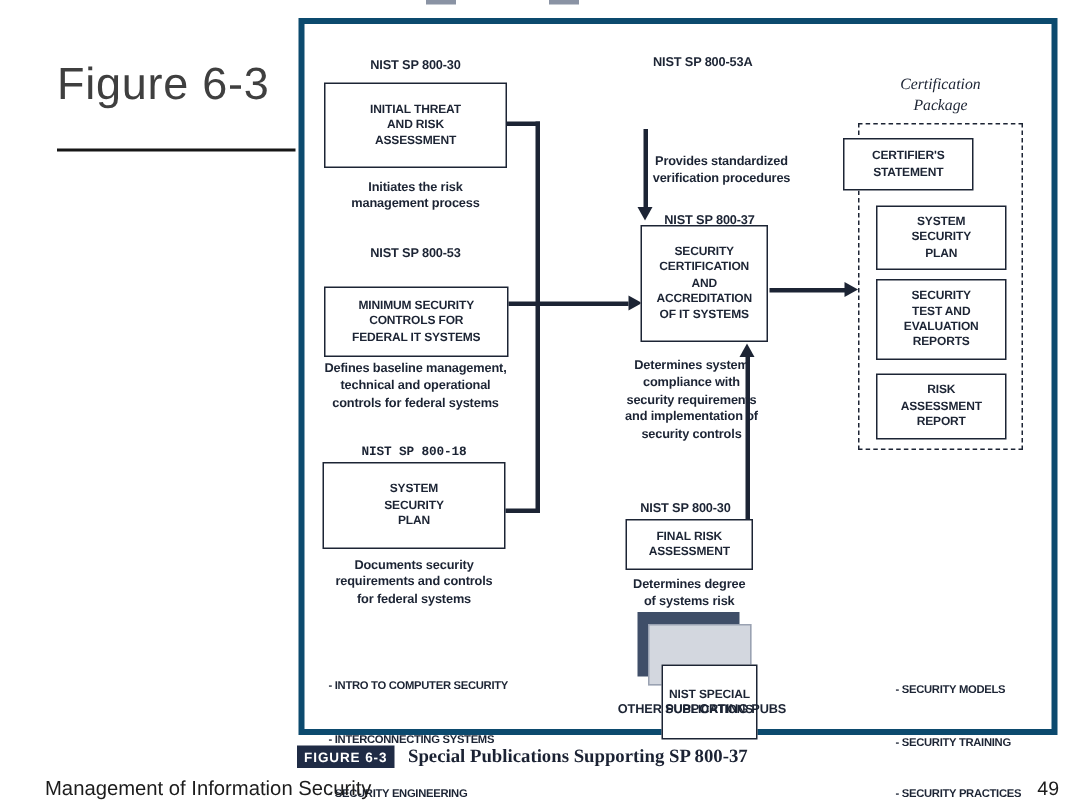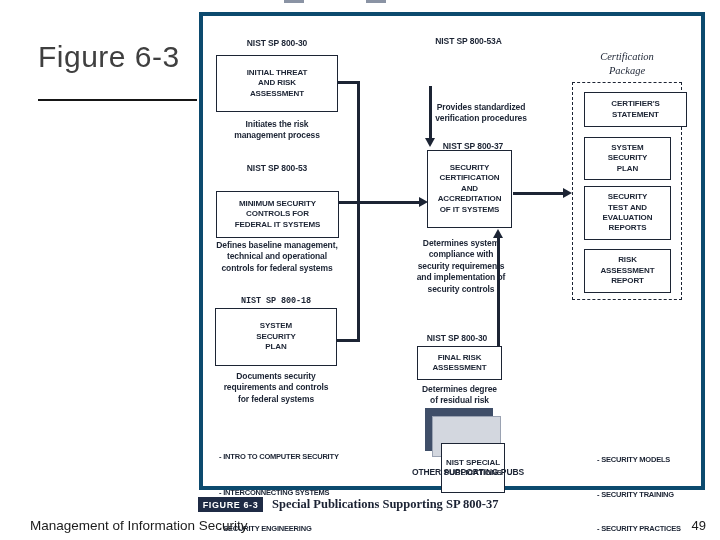--- a/index.html
+++ b/index.html
@@ -107,32 +107,32 @@
   <div class="arr arr-u" style="left:290px; top:213px;"></div>
   <div class="vline" style="left:294px; top:222px; width:3px; height:108px;"></div>
 
   <div class="hline" style="left:310px; top:176px; width:51px; height:3px;"></div>
   <div class="arr arr-r" style="left:360px; top:172px;"></div>
 
   <div class="dlabel" style="left:214px; top:317px; width:80px;">NIST SP 800-30</div>
   <div class="dbox" style="left:214px; top:330px; width:85px; height:34px;">FINAL RISK
 ASSESSMENT</div>
   <div class="dnote" style="left:214px; top:368px; width:85px;">Determines degree
-of residual risk</div>
+of systems risk</div>
 
   <div class="stack-back" style="left:222px; top:392px; width:68px; height:43px;"></div>
   <div class="stack-mid" style="left:229px; top:400px; width:69px; height:41px;"></div>
   <div class="dbox" style="left:238px; top:427px; width:64px; height:50px;">NIST SPECIAL
 PUBLICATIONS</div>
   <div class="dlabel" style="left:195px; top:451px; width:140px;">OTHER SUPPORTING PUBS</div>
 
   <div class="pkg-label" style="left:369px; top:34px; width:110px;">Certification
 Package</div>
   <div class="dashed" style="left:369px; top:66px; width:110px; height:218px;"></div>
-  <div class="dbox" style="left:381px; top:76px; width:103px; height:35px;">CERTIFIER'S
+  <div class="dbox" style="left:359px; top:76px; width:87px; height:35px;">CERTIFIER'S
 STATEMENT</div>
   <div class="dbox" style="left:381px; top:121px; width:87px; height:43px;">SYSTEM
 SECURITY
 PLAN</div>
   <div class="dbox" style="left:381px; top:170px; width:87px; height:54px;">SECURITY
 TEST AND
 EVALUATION
 REPORTS</div>
   <div class="dbox" style="left:381px; top:233px; width:87px; height:44px;">RISK
 ASSESSMENT

